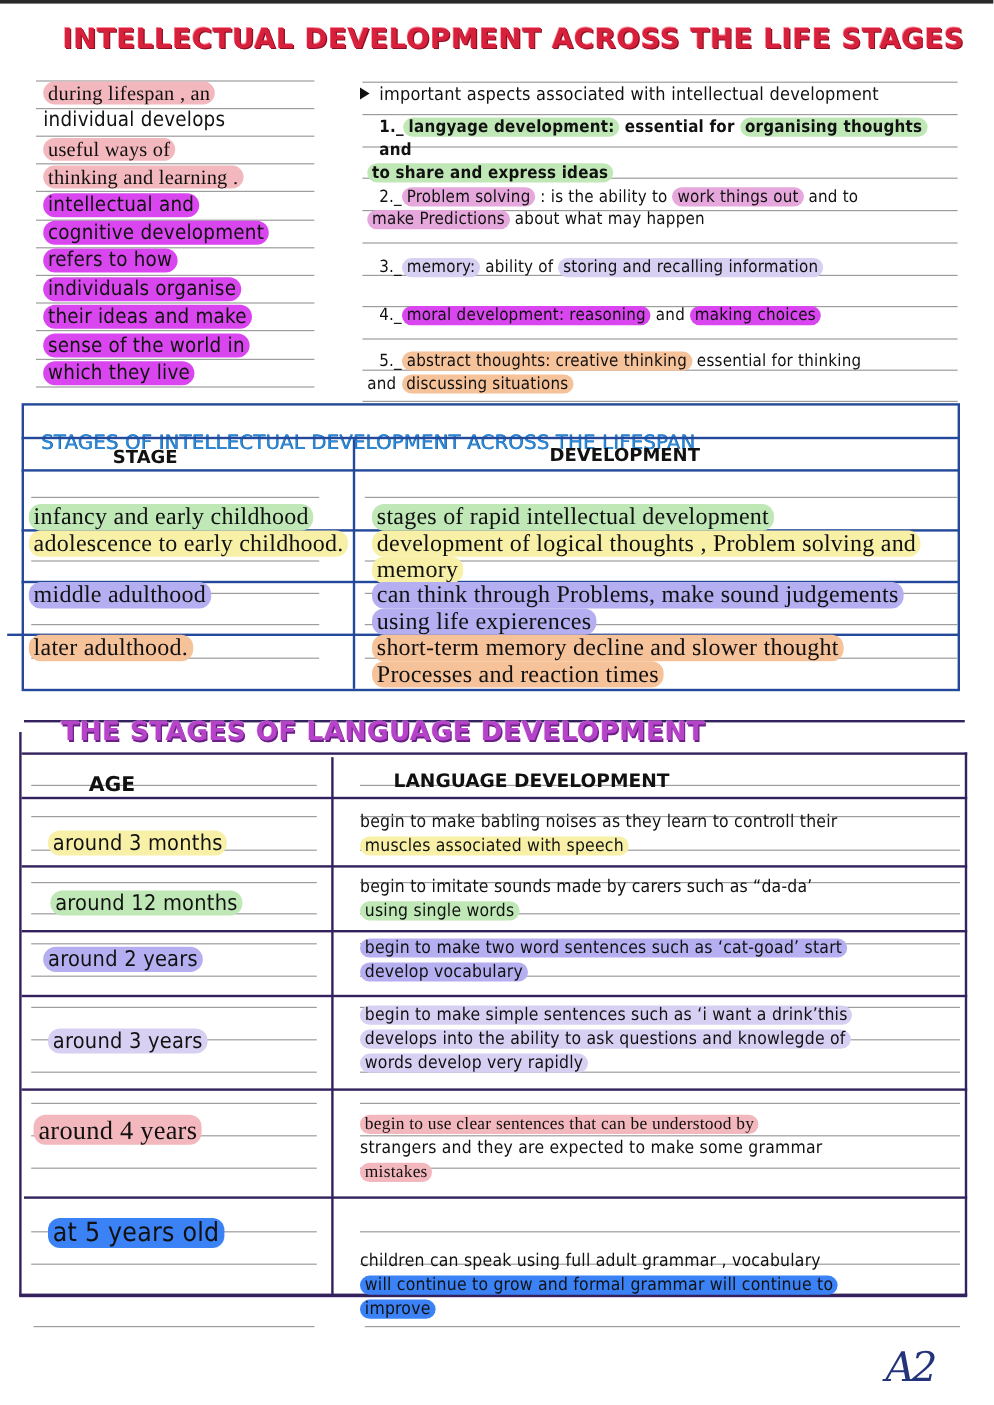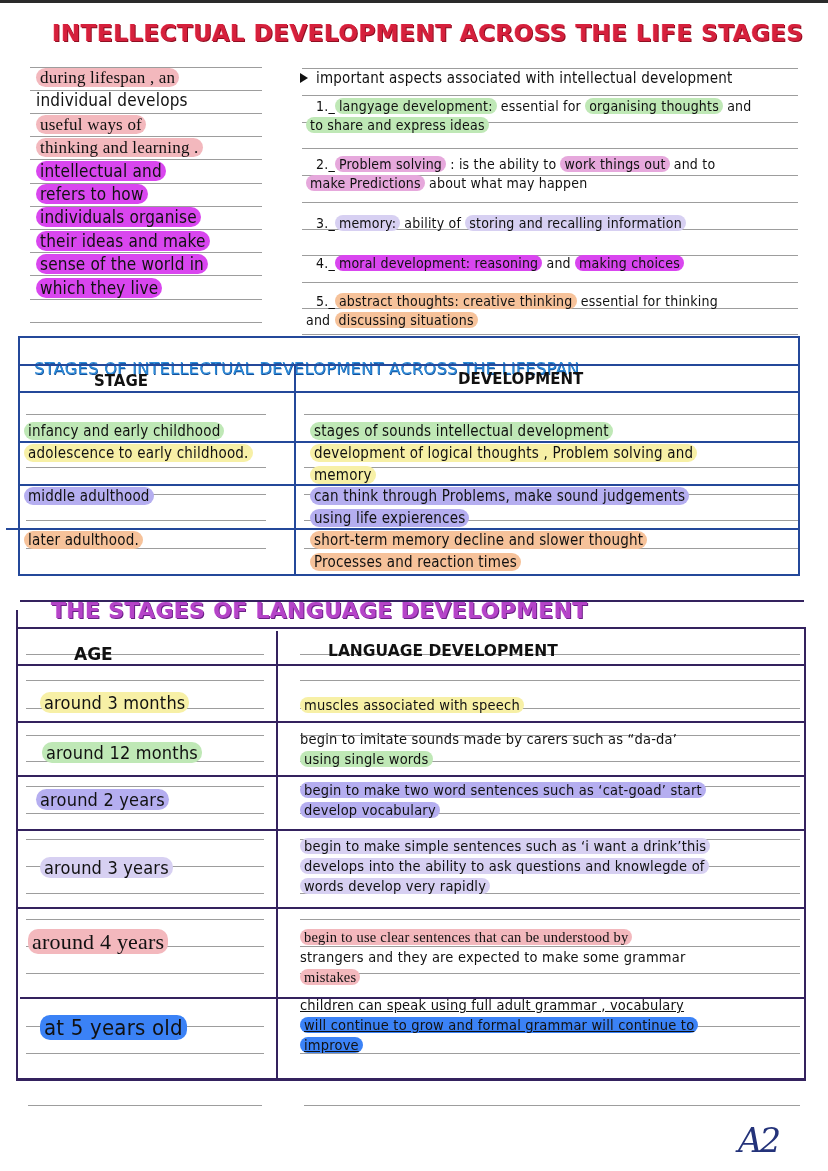--- a/index.html
+++ b/index.html
@@ -45,21 +45,21 @@
   .t1 { position: absolute; left: 18px; top: 336px; width: 782px; height: 240px; border: 2px solid #24489a; }
   .t1-title {
     position: absolute; left: 34px; top: 343px; font-weight: 400; font-size: 16.5px;
     color: #2b8ad8; letter-spacing: 0.1px; white-space: nowrap;
     text-shadow: 0.5px 0.5px 0 #16509a;
     margin-top: 16px;
   }
   .t1-hline { position: absolute; height: 2px; background: #24489a; }
   .t1-vline { position: absolute; width: 2px; background: #24489a; }
   .th { position: absolute; font-weight: 900; font-size: 15px; white-space: nowrap; }
-  .t1-cell { position: absolute; font-size: 15px; line-height: 22px; white-space: nowrap; }
+  .t1-cell { position: absolute; font-size: 20px; line-height: 22px; white-space: nowrap; font-family: Liberation Serif, serif; }
 
   
   .t2-border { position: absolute; background: #34225e; }
   .t2-title {
     position: absolute; left: 51px; top: 598px; font-weight: 700; font-size: 22px;
     color: #b544c8; white-space: nowrap; letter-spacing: 0.3px;
     text-shadow: 1px 1px 0 #6b1f86, -0.5px -0.5px 0 #f0b8f6;
   }
   .age { position: absolute; font-size: 18px; line-height: 24px; white-space: nowrap; }
   .age-big { font-size: 22px; }
@@ -105,34 +105,35 @@
   <div class="rule" style="left:302px;top:308px;width:496px;"></div>
   <div class="rule" style="left:302px;top:334px;width:496px;"></div>
 </div>
 
 <div class="intro-left hw">
   <div class="line"><span class="hl hl-pink">during lifespan , an</span></div>
   <div class="line"><span>individual develops</span></div>
   <div class="line"><span class="hl hl-pink">useful ways of</span></div>
   <div class="line"><span class="hl hl-pink">thinking and learning .</span></div>
   <div class="line"><span class="hl hl-cyan">intellectual and</span></div>
+  <div class="line"><span class="hl hl-cyan">cognitive development</span></div>
   <div class="line"><span class="hl hl-cyan">refers to how</span></div>
   <div class="line"><span class="hl hl-cyan">individuals organise</span></div>
   <div class="line"><span class="hl hl-cyan">their ideas and make</span></div>
   <div class="line"><span class="hl hl-cyan">sense of the world in</span></div>
   <div class="line"><span class="hl hl-cyan">which they live</span></div>
 </div>
 
 <div class="aspects hw">
   <div class="asp-head">
     <span class="arrow"></span>
     <span>important aspects associated with intellectual development</span>
   </div>
 
-  <div class="asp-item" style="top:29px;">
+  <div class="asp-item" style="top:29px;font-weight:bold;">
     <span>1._</span><span class="hl hl-green">langyage development:</span><span> essential for </span><span class="hl hl-green">organising thoughts</span><span> and</span><br>
     <span style="margin-left:-10px;" class="hl hl-green">to share and express ideas</span>
   </div>
 
   <div class="asp-item" style="top:87px;">
     <span>2._</span><span class="hl hl-magenta">Problem solving</span><span> : is the ability to </span><span class="hl hl-magenta">work things out</span><span> and to</span><br>
     <span style="margin-left:-10px;" class="hl hl-magenta">make Predictions</span><span> about what may happen</span>
   </div>
 
   <div class="asp-item" style="top:146px;">
@@ -168,21 +169,21 @@
   <div class="rule" style="left:26px;top:520px;width:240px;"></div>
   <div class="rule" style="left:304px;top:520px;width:494px;"></div>
   <div class="rule" style="left:26px;top:548px;width:240px;"></div>
   <div class="rule" style="left:304px;top:548px;width:494px;"></div>
 </div>
 
 <div class="th" style="left:94px;top:372px;">STAGE</div>
 <div class="th" style="left:458px;top:370px;">DEVELOPMENT</div>
 
 <div class="t1-cell hw" style="left:24px;top:420px;"><span class="hl hl-green">infancy and early childhood</span></div>
-<div class="t1-cell hw" style="left:310px;top:420px;"><span class="hl hl-green">stages of sounds intellectual development</span></div>
+<div class="t1-cell hw" style="left:310px;top:420px;"><span class="hl hl-green">stages of rapid intellectual development</span></div>
 
 <div class="t1-cell hw" style="left:24px;top:442px;"><span class="hl hl-yellow">adolescence to early childhood.</span></div>
 <div class="t1-cell hw" style="left:310px;top:442px;">
   <span class="hl hl-yellow">development of logical thoughts , Problem solving and</span><br>
   <span class="hl hl-yellow">memory</span>
 </div>
 
 <div class="t1-cell hw" style="left:24px;top:485px;"><span class="hl hl-lavdark">middle adulthood</span></div>
 <div class="t1-cell hw" style="left:310px;top:485px;">
   <span class="hl hl-lavdark">can think through Problems, make sound judgements</span><br>
@@ -245,21 +246,21 @@
   <div class="rule" style="left:300px;top:1053px;width:500px;"></div>
   <div class="rule" style="left:28px;top:1105px;width:234px;"></div>
   <div class="rule" style="left:304px;top:1105px;width:496px;"></div>
 </div>
 
 <div class="th" style="left:74px;top:644px;font-size:17px;">AGE</div>
 <div class="th" style="left:328px;top:642px;font-size:15.5px;">LANGUAGE DEVELOPMENT</div>
 
 <div class="age hw" style="left:40px;top:691px;"><span class="hl hl-yellow">around 3 months</span></div>
 <div class="lang hw" style="top:675px;">
-  <br>
+  <span>begin to make babling noises as they learn to controll their</span><br>
   <span class="hl hl-yellow">muscles associated with speech</span>
 </div>
 
 <div class="age hw" style="left:42px;top:741px;"><span class="hl hl-green">around 12 months</span></div>
 <div class="lang hw" style="top:729px;">
   <span>begin to imitate sounds made by carers such as “da-da’</span><br>
   <span class="hl hl-green">using single words</span>
 </div>
 
 <div class="age hw" style="left:36px;top:788px;"><span class="hl hl-lavdark" style="border-radius:12px;">around 2 years</span></div>
@@ -276,19 +277,19 @@
 </div>
 
 <div class="age hw age-big" style="left:28px;top:930px;"><span class="hl hl-pink">around 4 years</span></div>
 <div class="lang hw" style="top:927px;">
   <span class="hl hl-pink">begin to use clear sentences that can be understood by</span><br>
   <span>strangers and they are expected to make some grammar</span><br>
   <span class="hl hl-pink">mistakes</span>
 </div>
 
 <div class="age hw age-big" style="left:40px;top:1016px;"><span class="hl hl-blue">at 5 years old</span></div>
-<div class="lang hw" style="top:995px;text-decoration:underline;">
+<div class="lang hw" style="top:1041px;">
   <span>children can speak using full adult grammar , vocabulary</span><br>
   <span class="hl hl-blue">will continue to grow and formal grammar will continue to</span><br>
   <span class="hl hl-blue">improve</span>
 </div>
 
 <div class="signature">A2</div>
 
 </body></html>

